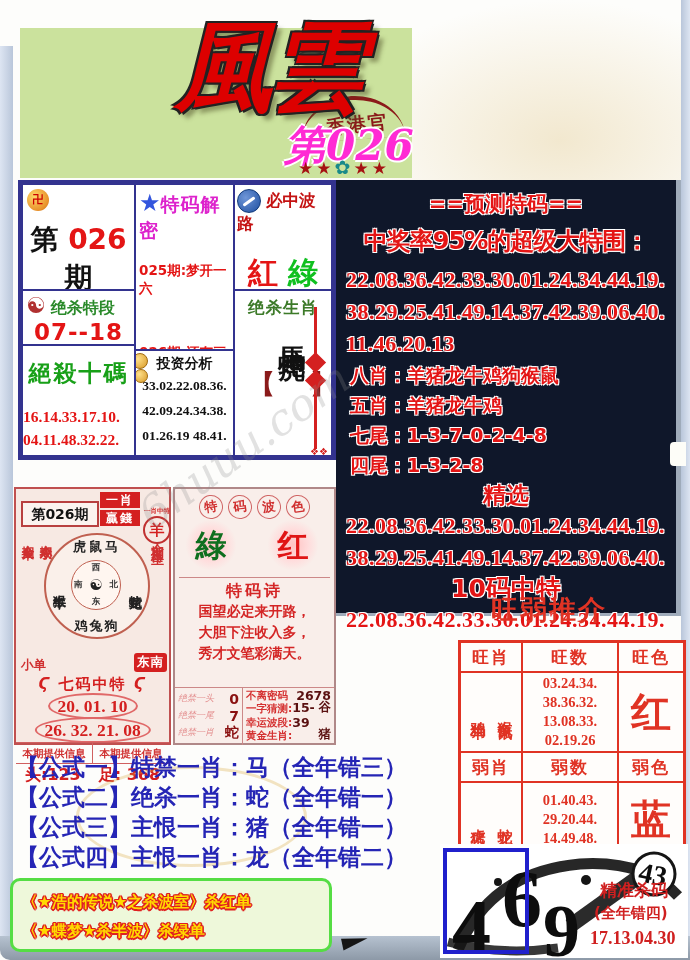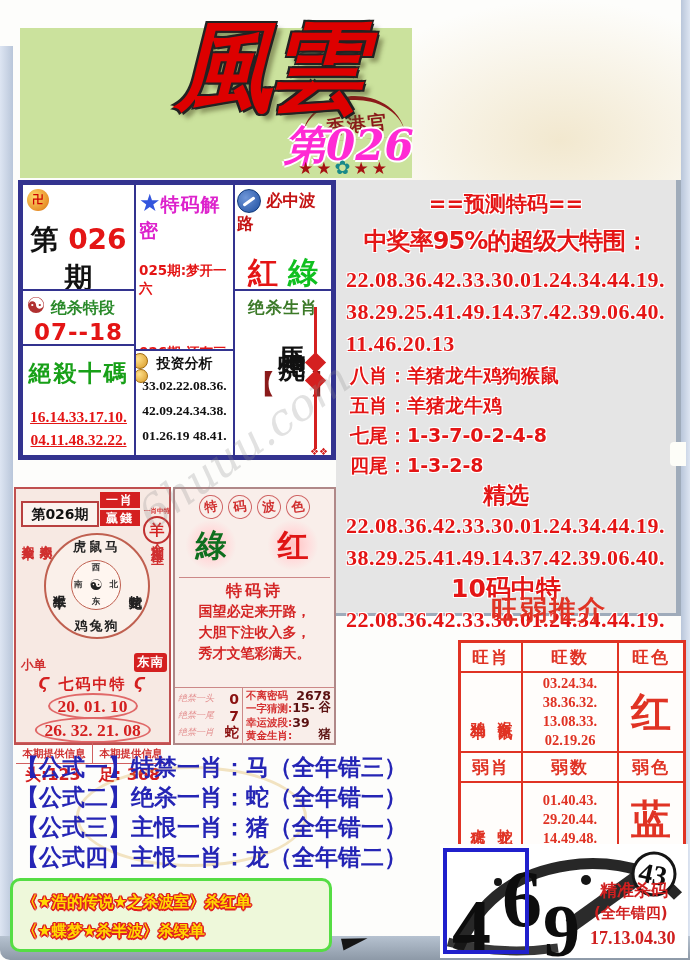--- a/index.html
+++ b/index.html
@@ -52,36 +52,36 @@
   .decode-line{color:#e41515;font-weight:bold;font-size:13.5px;}
   .globe-icon{display:inline-block;width:22px;height:22px;border-radius:50%;background:radial-gradient(circle at 35% 35%,#6f96d8,#1d4ea0);border:1px solid #123a7a;position:relative;vertical-align:middle;}
   .globe-icon::after{content:"";position:absolute;left:4px;top:10px;width:14px;height:3px;background:#fff;transform:rotate(-35deg);border-radius:2px;}
   #wave-title{color:#c41212;font-weight:bold;font-size:16.5px;}
   #wave-red{color:#e41515;font-size:30px;font-weight:bold;}
   #wave-green{color:#10c020;font-size:30px;font-weight:bold;}
   .yinyang-icon{font-size:22px;color:#b03030;}
   #teduan-title{color:#2a8a2a;font-weight:bold;font-size:16px;}
   #teduan-range{color:#e41515;font-weight:bold;font-size:23px;letter-spacing:1px;}
   #shima-title{color:#18a018;font-weight:bold;font-size:23px;letter-spacing:2px;text-align:center;margin-top:12px;}
-  .shima-line{color:#e41515;font-size:15.5px;text-align:center;line-height:23px;text-decoration:underline;}
+  .shima-line{color:#e41515;font-size:15.5px;text-align:left;line-height:23px;}
   #invest-title{font-size:14px;font-weight:bold;color:#111;text-align:center;margin-top:4px;}
   .invest-line{font-size:13.5px;color:#111;text-align:center;line-height:25px;}
   .coins-decoration{position:absolute;left:-4px;top:2px;width:16px;height:34px;}
   .coins-decoration i{position:absolute;border-radius:50%;background:radial-gradient(circle at 35% 35%,#ffe08a,#d89a28);border:1px solid #a06a10;}
   #shengxiao-title{color:#3c7a28;font-weight:bold;font-size:16.5px;text-align:center;margin-top:6px;letter-spacing:1px;}
   #shengxiao-body{position:absolute;left:14px;top:34px;display:flex;align-items:center;}
   #shengxiao-body .bracket{color:#8a1a1a;font-size:26px;font-weight:bold;}
   #shengxiao-animals{font-size:27px;font-weight:bold;color:#111;letter-spacing:4px;height:118px;line-height:1.3;}
   .knot-decoration{position:absolute;right:8px;top:16px;width:16px;height:142px;}
   .knot-decoration .bar{position:absolute;left:7px;top:0;width:3px;height:142px;background:#d42020;}
   .knot-decoration .dia{position:absolute;left:1px;width:15px;height:15px;background:#d42020;transform:rotate(45deg);}
   .knot-decoration .tassel{position:absolute;left:3px;bottom:-8px;color:#d42020;font-size:10px;}
 
   
-  #green-panel{left:336px;top:180px;width:345px;height:436px;background:#e5e5e5;border-right:5px solid #9fabba;border-bottom:3px solid #9fabba;box-sizing:border-box;padding-top:10px;}
+  #green-panel{left:336px;top:180px;width:345px;height:436px;background:#0f172a;border-right:5px solid #9fabba;border-bottom:3px solid #9fabba;box-sizing:border-box;padding-top:10px;}
   #green-panel div{font-weight:bold;}
   .p-head{font-size:21px;text-align:center;margin-bottom:7px;}
   .p-sub{font-size:24px;text-align:center;margin-bottom:7px;letter-spacing:-1px;}
   .p-num{font-size:22px;padding-left:10px;line-height:32px;letter-spacing:.5px;}
   .p-item{font-size:19px;padding-left:14px;line-height:30px;}
   .p-center{font-size:23px;text-align:center;line-height:30px;}
   .p-center-big{font-size:25px;text-align:center;line-height:30px;}
 
   
   #card1{left:14px;top:487px;width:157px;height:258px;background:#f7e9e3;border:2px solid #c05050;box-sizing:border-box;}

